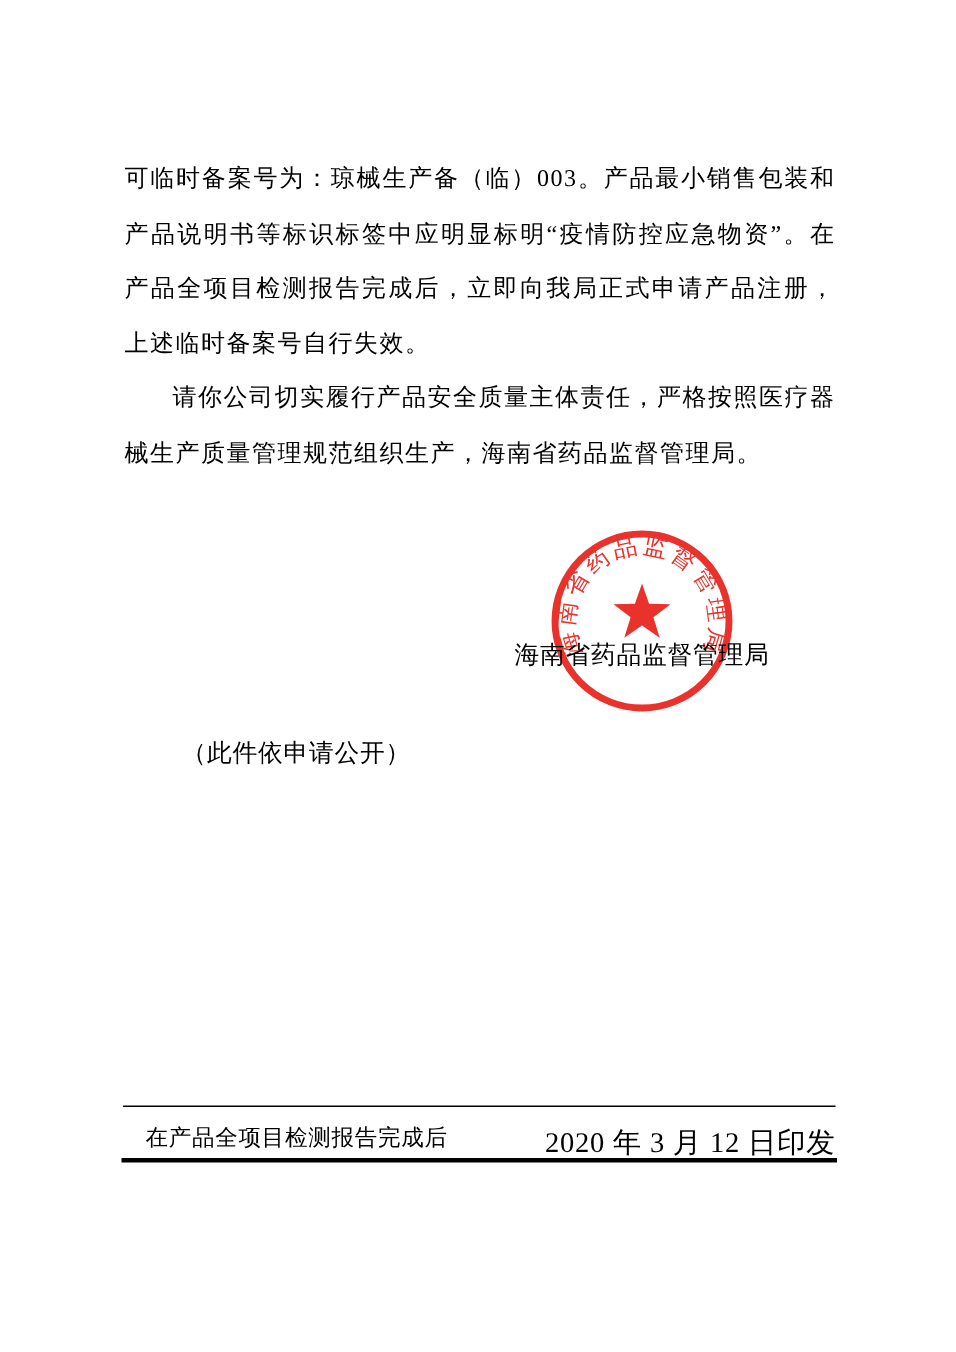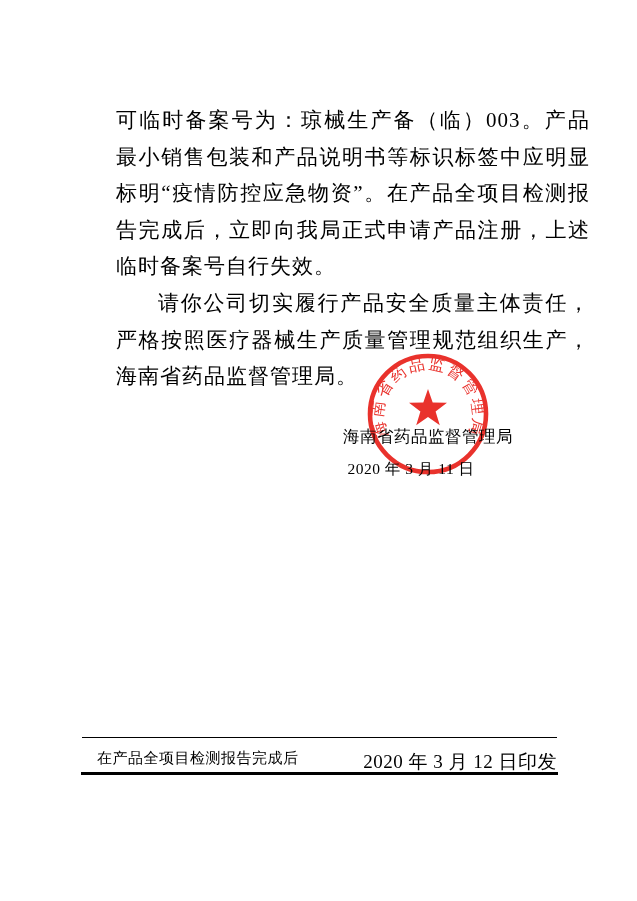--- a/index.html
+++ b/index.html
@@ -14,26 +14,25 @@
     background: #ffffff;
     overflow: hidden;
     font-family: "Liberation Serif", "DejaVu Serif", serif;
     color: #000000;
   }
   .body-text {
     position: absolute;
     left: 83px;
     top: 102px;
     width: 474px;
-    font-size: 21px;
+    font-size: 16px;
     line-height: 36.6px;
     letter-spacing: 1px;
     text-align: justify;
     text-justify: inter-ideograph;
-    margin-left: 33px;
   }
   .body-text p {
     margin: 0;
     padding: 0;
   }
   .para-indent {
     text-indent: 2em;
   }
   .seal {
     position: absolute;
@@ -123,22 +122,22 @@
       <path id="sealTextArc" d="M 20.7 78.4 A 45 45 0 1 1 105.3 78.4" fill="none" stroke="none"></path>
       <text fill="#e8201a" font-size="16" letter-spacing="2.5" font-family="Liberation Serif, DejaVu Serif, serif">
         <textPath href="#sealTextArc" startOffset="50%" text-anchor="middle">海南省药品监督管理局</textPath>
       </text>
       <polygon fill="#e8201a" points="63,38 67.7,51.5 82,51.8 70.6,60.5 74.8,74.2 63,66 51.2,74.2 55.4,60.5 44,51.8 58.3,51.5"></polygon>
     </svg>
   </div>
 
   <div class="sig-org">海南省药品监督管理局</div>
 
-  <div class="sig-date">2020 年 3 月 11 日</div>
 
+  <div class="disclosure">（此件依申请公开）</div>
 
   <div class="footer-line-top"></div>
 
   <div class="footer-left">在产品全项目检测报告完成后</div>
 
   <div class="footer-right">2020 年 3 月 12 日印发</div>
 
   <div class="footer-line-bottom"></div>
 
 </div>

